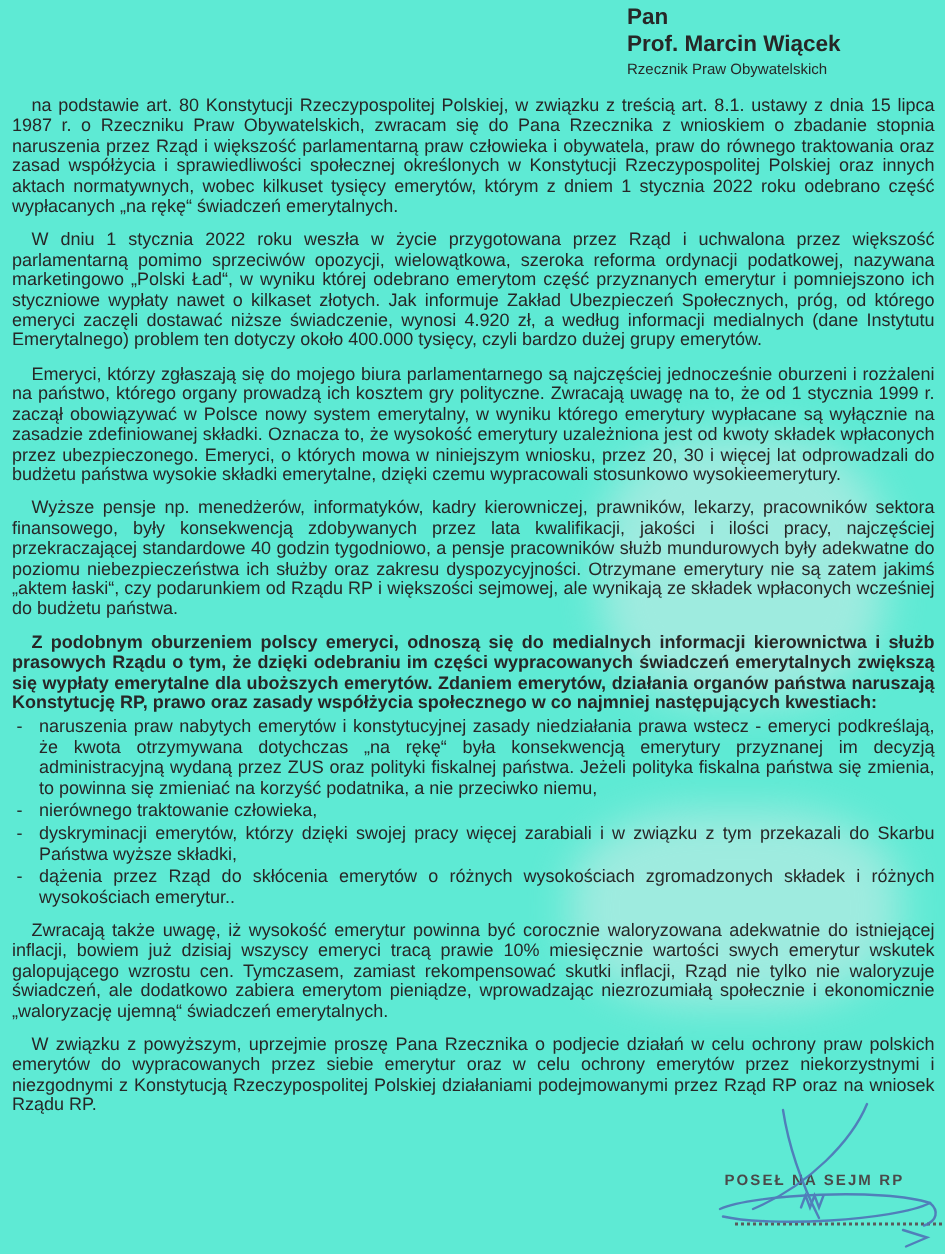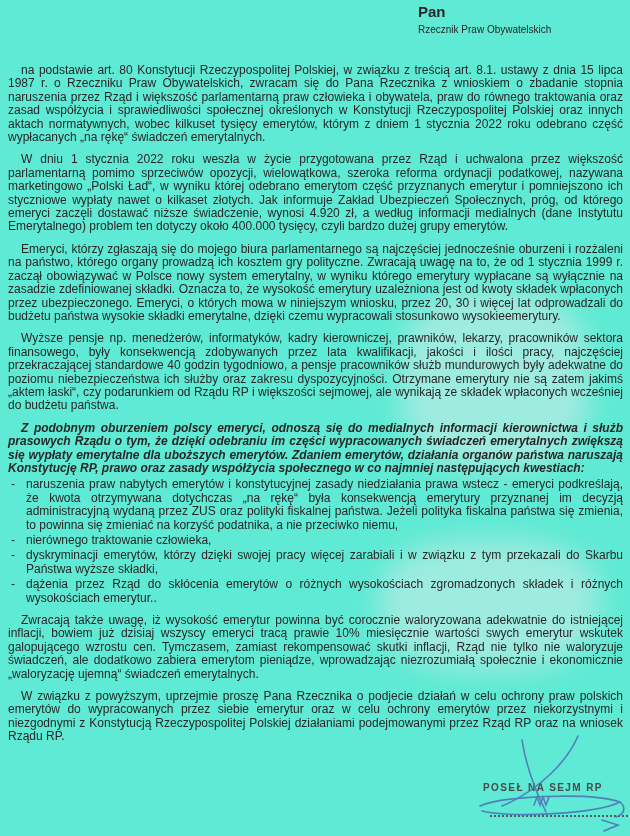--- a/index.html
+++ b/index.html
@@ -29,21 +29,21 @@
   }
   .recipient .r1,.recipient .r2{font-weight:bold;font-size:15px;}
   .recipient .r3{font-size:10px;font-weight:normal;}
 
   .letter-body{
     position:absolute;left:8px;top:64px;width:615px;
     font-size:12px;line-height:13.4px;
     text-align:justify;
   }
   .letter-body p{margin:0 0 9px 0;text-indent:13px;}
-  p.emph{font-weight:bold;font-style:italic;margin-bottom:3px;}
+  p.emph{font-weight:bold;margin-bottom:3px;}
   .bullet{
     position:relative;
     padding-left:18px;
     text-align:justify;
     margin-bottom:2px;
   }
   .bullet .dash{position:absolute;left:3px;top:0;}
   .bullet.last{margin-bottom:9px;}
 
   .sig-role{
@@ -68,20 +68,21 @@
 </head>
 <body>
 
 <div class="page">
 
   <div class="watermark wm1"></div>
   <div class="watermark wm2"></div>
 
   <div class="recipient">
     <div class="r1">Pan</div>
+    <div class="r2">Prof. Marcin Wiącek</div>
     <div class="r3">Rzecznik Praw Obywatelskich</div>
   </div>
 
   <div class="letter-body">
     <p>na podstawie art. 80 Konstytucji Rzeczypospolitej Polskiej, w związku z treścią art. 8.1. ustawy z dnia 15 lipca 1987 r. o Rzeczniku Praw Obywatelskich, zwracam się do Pana Rzecznika z wnioskiem o zbadanie stopnia naruszenia przez Rząd i większość parlamentarną praw człowieka i obywatela, praw do równego traktowania oraz zasad współżycia i sprawiedliwości społecznej określonych w Konstytucji Rzeczypospolitej Polskiej oraz innych aktach normatywnych, wobec kilkuset tysięcy emerytów, którym z dniem 1 stycznia 2022 roku odebrano część wypłacanych „na rękę“ świadczeń emerytalnych.</p>
     <p>W dniu 1 stycznia 2022 roku weszła w życie przygotowana przez Rząd i uchwalona przez większość parlamentarną pomimo sprzeciwów opozycji, wielowątkowa, szeroka reforma ordynacji podatkowej, nazywana marketingowo „Polski Ład“, w wyniku której odebrano emerytom część przyznanych emerytur i pomniejszono ich styczniowe wypłaty nawet o kilkaset złotych. Jak informuje Zakład Ubezpieczeń Społecznych, próg, od którego emeryci zaczęli dostawać niższe świadczenie, wynosi 4.920 zł, a według informacji medialnych (dane Instytutu Emerytalnego) problem ten dotyczy około 400.000 tysięcy, czyli bardzo dużej grupy emerytów.</p>
     <p>Emeryci, którzy zgłaszają się do mojego biura parlamentarnego są najczęściej jednocześnie oburzeni i rozżaleni na państwo, którego organy prowadzą ich kosztem gry polityczne. Zwracają uwagę na to, że od 1 stycznia 1999 r. zaczął obowiązywać w Polsce nowy system emerytalny, w wyniku którego emerytury wypłacane są wyłącznie na zasadzie zdefiniowanej składki. Oznacza to, że wysokość emerytury uzależniona jest od kwoty składek wpłaconych przez ubezpieczonego. Emeryci, o których mowa w niniejszym wniosku, przez 20, 30 i więcej lat odprowadzali do budżetu państwa wysokie składki emerytalne, dzięki czemu wypracowali stosunkowo wysokieemerytury.</p>
     <p>Wyższe pensje np. menedżerów, informatyków, kadry kierowniczej, prawników, lekarzy, pracowników sektora finansowego, były konsekwencją zdobywanych przez lata kwalifikacji, jakości i ilości pracy, najczęściej przekraczającej standardowe 40 godzin tygodniowo, a pensje pracowników służb mundurowych były adekwatne do poziomu niebezpieczeństwa ich służby oraz zakresu dyspozycyjności. Otrzymane emerytury nie są zatem jakimś „aktem łaski“, czy podarunkiem od Rządu RP i większości sejmowej, ale wynikają ze składek wpłaconych wcześniej do budżetu państwa.</p>
     <p class="emph">Z podobnym oburzeniem polscy emeryci, odnoszą się do medialnych informacji kierownictwa i służb prasowych Rządu o tym, że dzięki odebraniu im części wypracowanych świadczeń emerytalnych zwiększą się wypłaty emerytalne dla uboższych emerytów. Zdaniem emerytów, działania organów państwa naruszają Konstytucję RP, prawo oraz zasady współżycia społecznego w co najmniej następujących kwestiach:</p>
 

